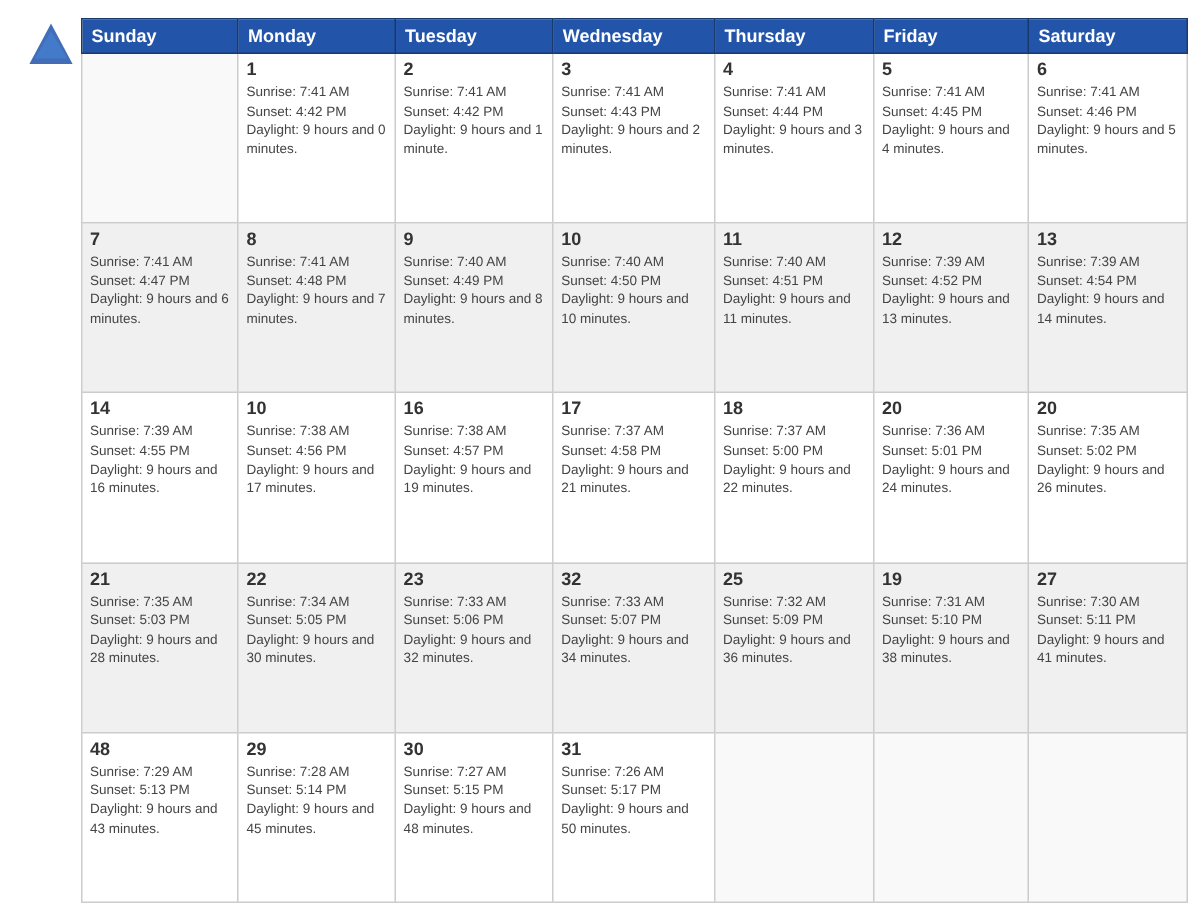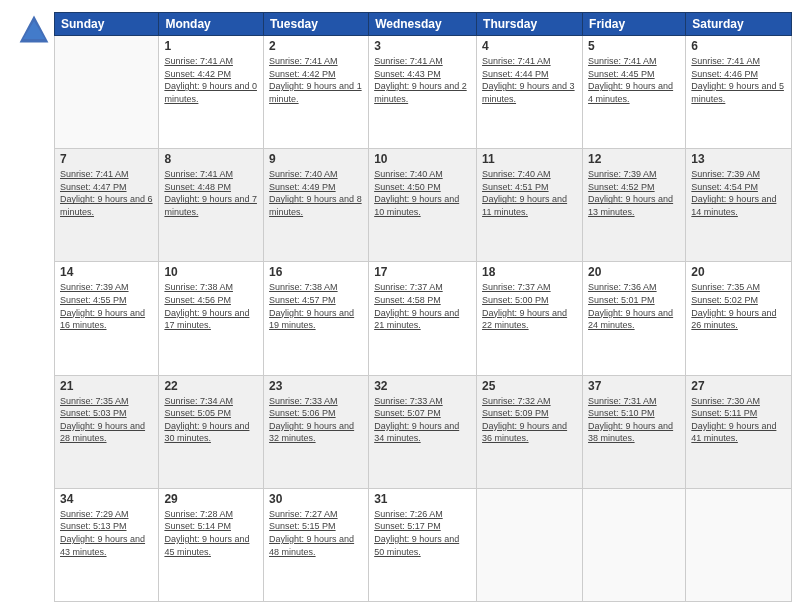--- a/index.html
+++ b/index.html
@@ -76,21 +76,20 @@
       font-size: 12px;
       font-weight: bold;
       color: #333;
       display: block;
       margin-bottom: 2px;
     }
     .cell-text {
       font-size: 9px;
       color: #444;
       line-height: 1.4;
-      text-decoration: underline;
     }
     .shaded-row td {
       background: #f0f0f0;
     }
   </style>
 </head>
 <body>
 
 <div class="page">
   <div class="header">
@@ -174,27 +173,27 @@
           <td class="cal-cell"><span class="day-num">21</span>
 <span class="cell-text">Sunrise: 7:35 AM<br>Sunset: 5:03 PM<br>Daylight: 9 hours and 28 minutes.</span></td>
           <td class="cal-cell"><span class="day-num">22</span>
 <span class="cell-text">Sunrise: 7:34 AM<br>Sunset: 5:05 PM<br>Daylight: 9 hours and 30 minutes.</span></td>
           <td class="cal-cell"><span class="day-num">23</span>
 <span class="cell-text">Sunrise: 7:33 AM<br>Sunset: 5:06 PM<br>Daylight: 9 hours and 32 minutes.</span></td>
           <td class="cal-cell"><span class="day-num">32</span>
 <span class="cell-text">Sunrise: 7:33 AM<br>Sunset: 5:07 PM<br>Daylight: 9 hours and 34 minutes.</span></td>
           <td class="cal-cell"><span class="day-num">25</span>
 <span class="cell-text">Sunrise: 7:32 AM<br>Sunset: 5:09 PM<br>Daylight: 9 hours and 36 minutes.</span></td>
-          <td class="cal-cell"><span class="day-num">37</span>
+          <td class="cal-cell"><span class="day-num">19</span>
 <span class="cell-text">Sunrise: 7:31 AM<br>Sunset: 5:10 PM<br>Daylight: 9 hours and 38 minutes.</span></td>
           <td class="cal-cell"><span class="day-num">27</span>
 <span class="cell-text">Sunrise: 7:30 AM<br>Sunset: 5:11 PM<br>Daylight: 9 hours and 41 minutes.</span></td>
         </tr>
         <tr>
-          <td class="cal-cell"><span class="day-num">34</span>
+          <td class="cal-cell"><span class="day-num">48</span>
 <span class="cell-text">Sunrise: 7:29 AM<br>Sunset: 5:13 PM<br>Daylight: 9 hours and 43 minutes.</span></td>
           <td class="cal-cell"><span class="day-num">29</span>
 <span class="cell-text">Sunrise: 7:28 AM<br>Sunset: 5:14 PM<br>Daylight: 9 hours and 45 minutes.</span></td>
           <td class="cal-cell"><span class="day-num">30</span>
 <span class="cell-text">Sunrise: 7:27 AM<br>Sunset: 5:15 PM<br>Daylight: 9 hours and 48 minutes.</span></td>
           <td class="cal-cell"><span class="day-num">31</span>
 <span class="cell-text">Sunrise: 7:26 AM<br>Sunset: 5:17 PM<br>Daylight: 9 hours and 50 minutes.</span></td>
           <td class="cal-cell empty"></td>
           <td class="cal-cell empty"></td>
           <td class="cal-cell empty"></td>

